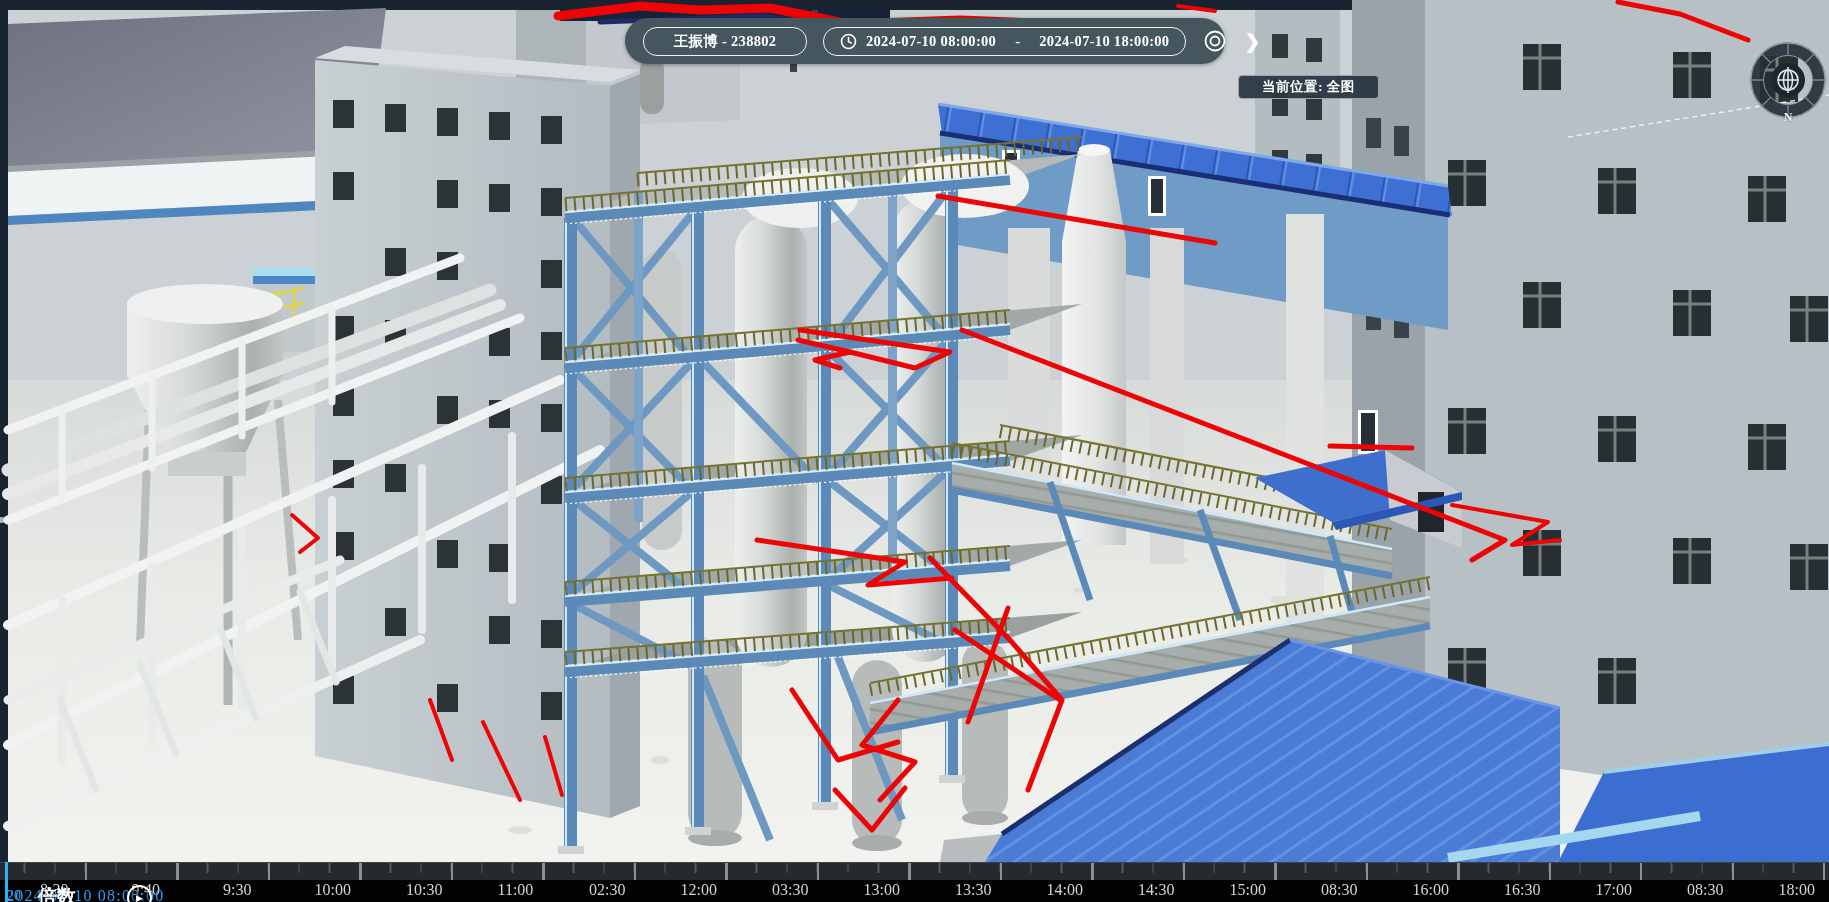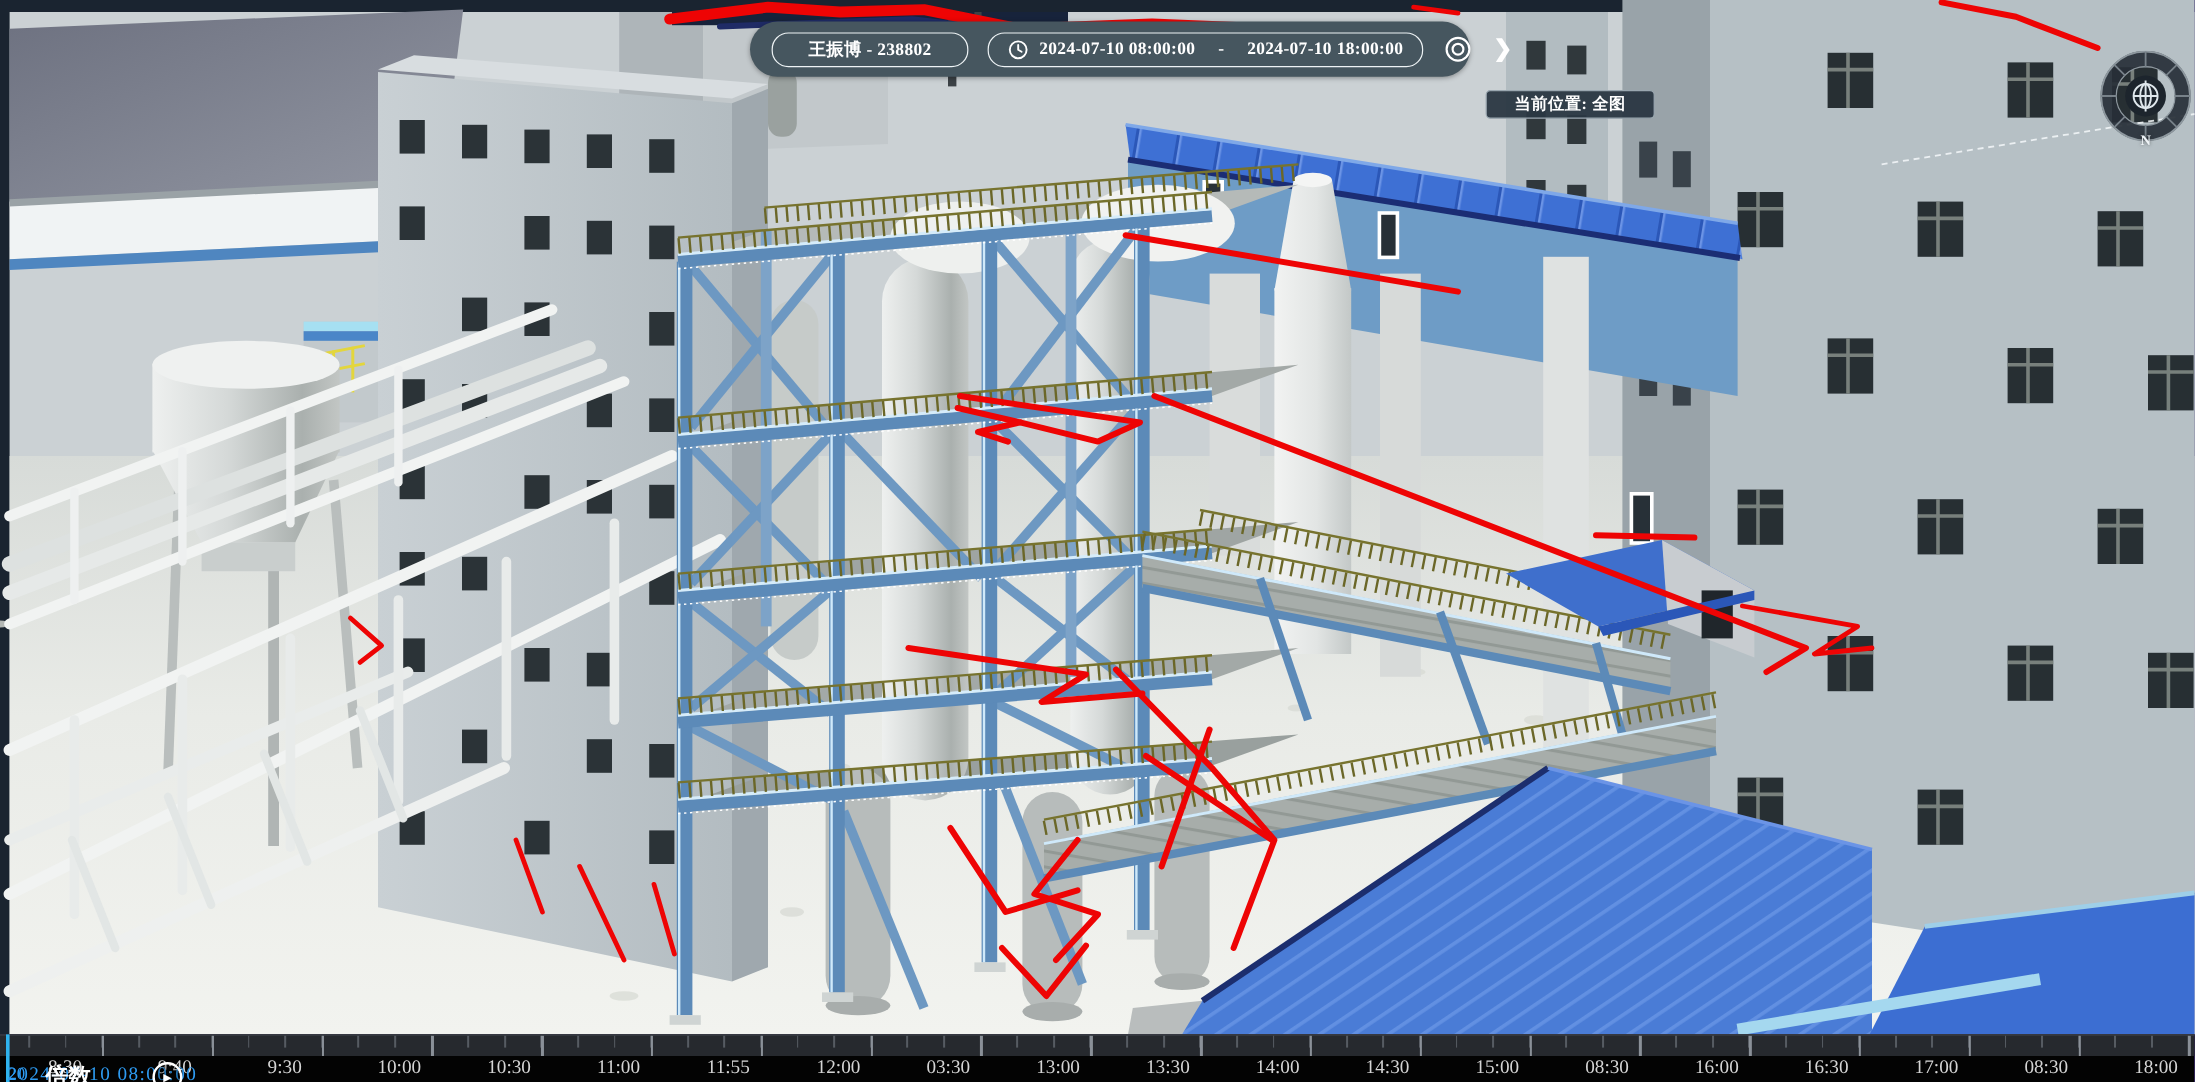--- a/index.html
+++ b/index.html
@@ -541,21 +541,21 @@
 
   <div class="timeline">
     <div class="tickbar"></div>
     <div class="ticklabels">
       <span>8:30</span>
       <span>9:40</span>
       <span>9:30</span>
       <span>10:00</span>
       <span>10:30</span>
       <span>11:00</span>
-      <span>11:55</span>
+      <span>02:30</span>
       <span>12:00</span>
       <span>03:30</span>
       <span>13:00</span>
       <span>13:30</span>
       <span>14:00</span>
       <span>14:30</span>
       <span>15:00</span>
       <span>08:30</span>
       <span>16:00</span>
       <span>16:30</span>

